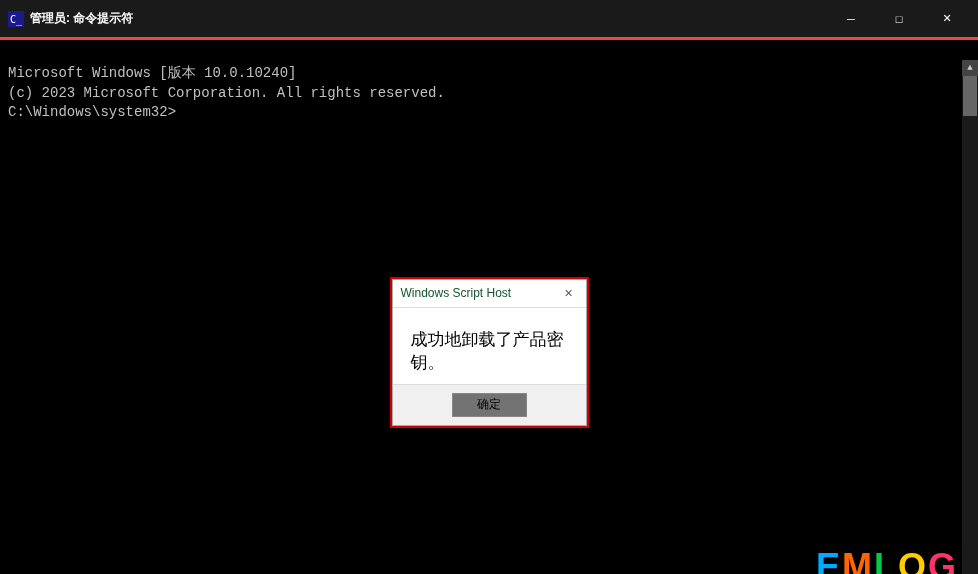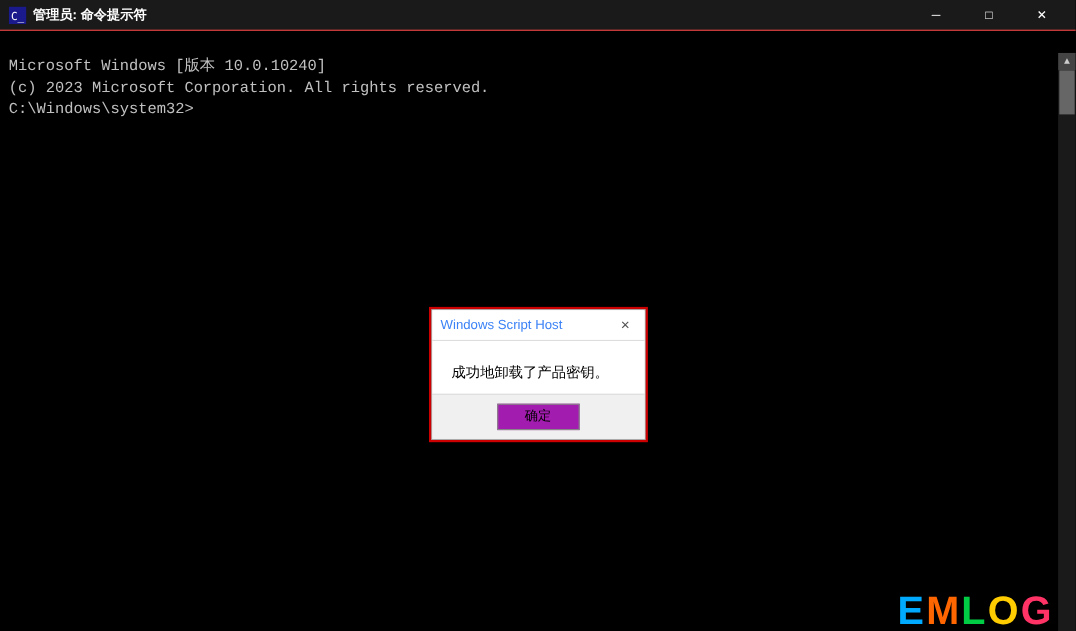--- a/index.html
+++ b/index.html
@@ -7,27 +7,27 @@
       width: 978px;
       height: 574px;
       overflow: hidden;
       font-family: 'Courier New', Courier, monospace;
       background: #000;
     }
 
     
     .titlebar {
       width: 100%;
-      height: 28px;
+      height: 40px;
       background: #1a1a1a;
       display: flex;
       align-items: center;
       justify-content: space-between;
       padding: 0 8px;
-      border-bottom: 1px solid #ef4444;
+      border-bottom: 3px solid #ef4444;
     }
     .titlebar-left {
       display: flex;
       align-items: center;
       gap: 6px;
     }
     .titlebar-icon {
       width: 16px;
       height: 16px;
       display: flex;
@@ -147,51 +147,51 @@
       background: #fff;
       display: flex;
       align-items: center;
       justify-content: space-between;
       padding: 0 8px;
       border-bottom: 1px solid #ddd;
     }
     .dialog-title {
       font-family: 'Microsoft YaHei', SimSun, sans-serif;
       font-size: 12px;
-      color: #3b82f6;
+      color: #14532d;
     }
     .dialog-close {
       width: 18px;
       height: 18px;
       display: flex;
       align-items: center;
       justify-content: center;
       cursor: pointer;
       font-size: 14px;
       color: #555;
       font-family: Arial, sans-serif;
     }
     .dialog-body {
       padding: 20px 18px 10px 18px;
       font-family: 'Microsoft YaHei', SimSun, sans-serif;
-      font-size: 13px;
+      font-size: 17px;
       color: #000;
       background: #fff;
     }
     .dialog-footer {
       padding: 8px;
       display: flex;
       justify-content: center;
       background: #f0f0f0;
       border-top: 1px solid #ddd;
     }
     .dialog-ok-btn {
       width: 75px;
       height: 24px;
-      background: #a21caf;
+      background: #737373;
       border: 1px solid #888;
       font-family: Liberation Serif, serif;
       font-size: 12px;
       cursor: pointer;
       display: flex;
       align-items: center;
       justify-content: center;
     }
 
     

